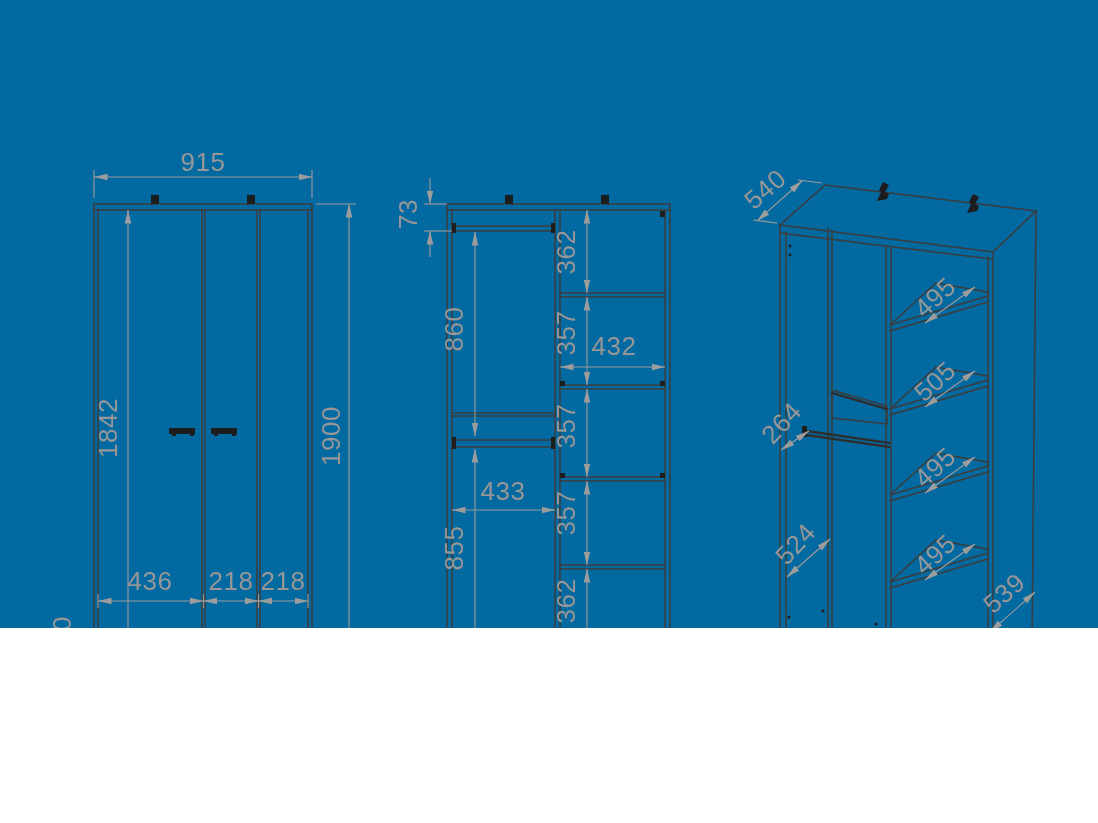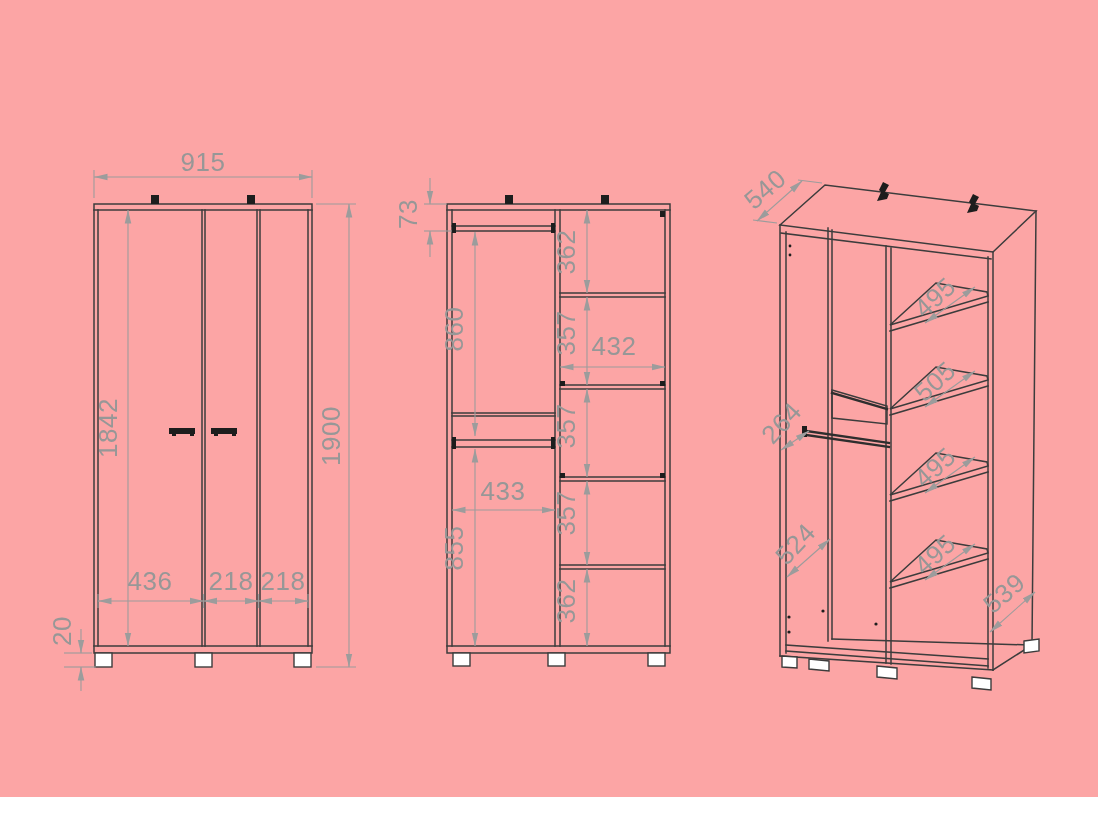--- a/index.html
+++ b/index.html
@@ -1,16 +1,16 @@
 <!DOCTYPE html>
 <html><head>
 <meta charset="utf-8">
 <style>
   html,body{margin:0;padding:0;background:#ffffff;}
-  .stage{position:relative;width:1098px;height:797px;background:#fca5a5;overflow:hidden;}
+  .stage{position:relative;width:1098px;height:628px;background:#0369a1;overflow:hidden;}
   svg{display:block;}
   .dk{stroke:#3c3c3c;stroke-width:1.5;fill:none;stroke-linecap:square;}
   .dk2{stroke:#2e2e2e;stroke-width:2.4;fill:none;stroke-linecap:square;}
   .wh{stroke:#3c3c3c;stroke-width:1.4;fill:#ffffff;}
   .blk{fill:#1d1d1d;stroke:none;}
   .dim{stroke:#9c9c9c;stroke-width:1.1;fill:none;}
   text.t{font-family:"Liberation Sans",sans-serif;font-size:26px;fill:#979797;letter-spacing:.5px;text-anchor:middle;}
 </style>
 </head>
 <body>

